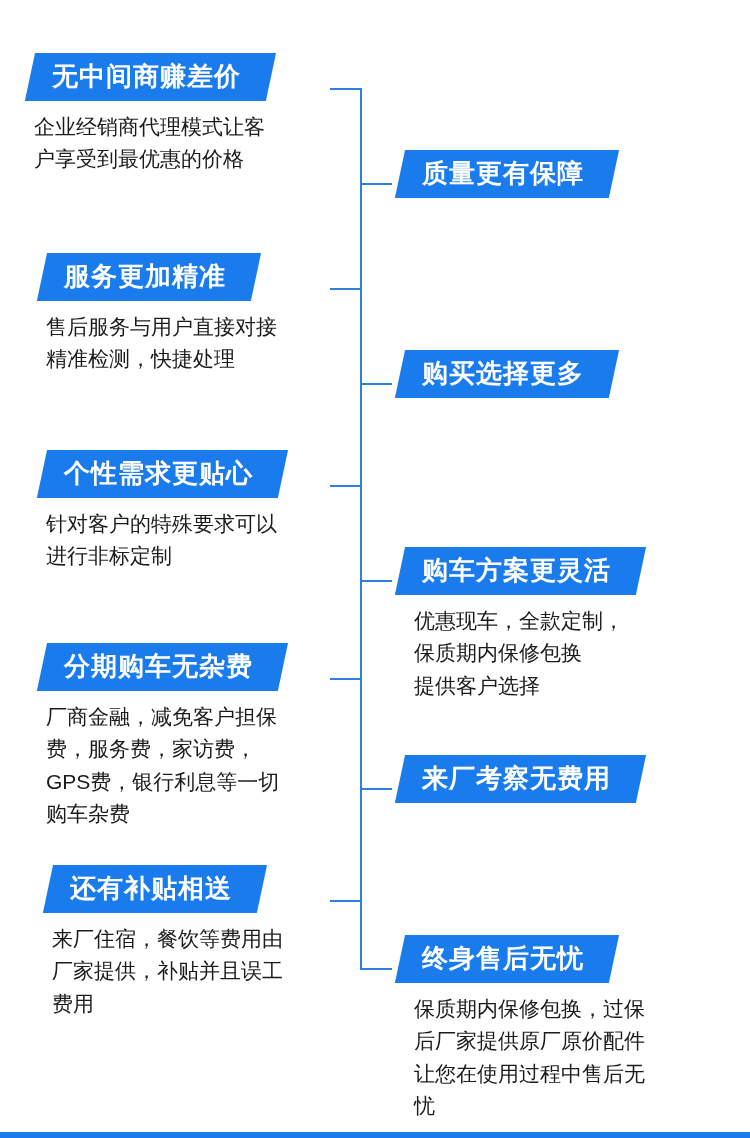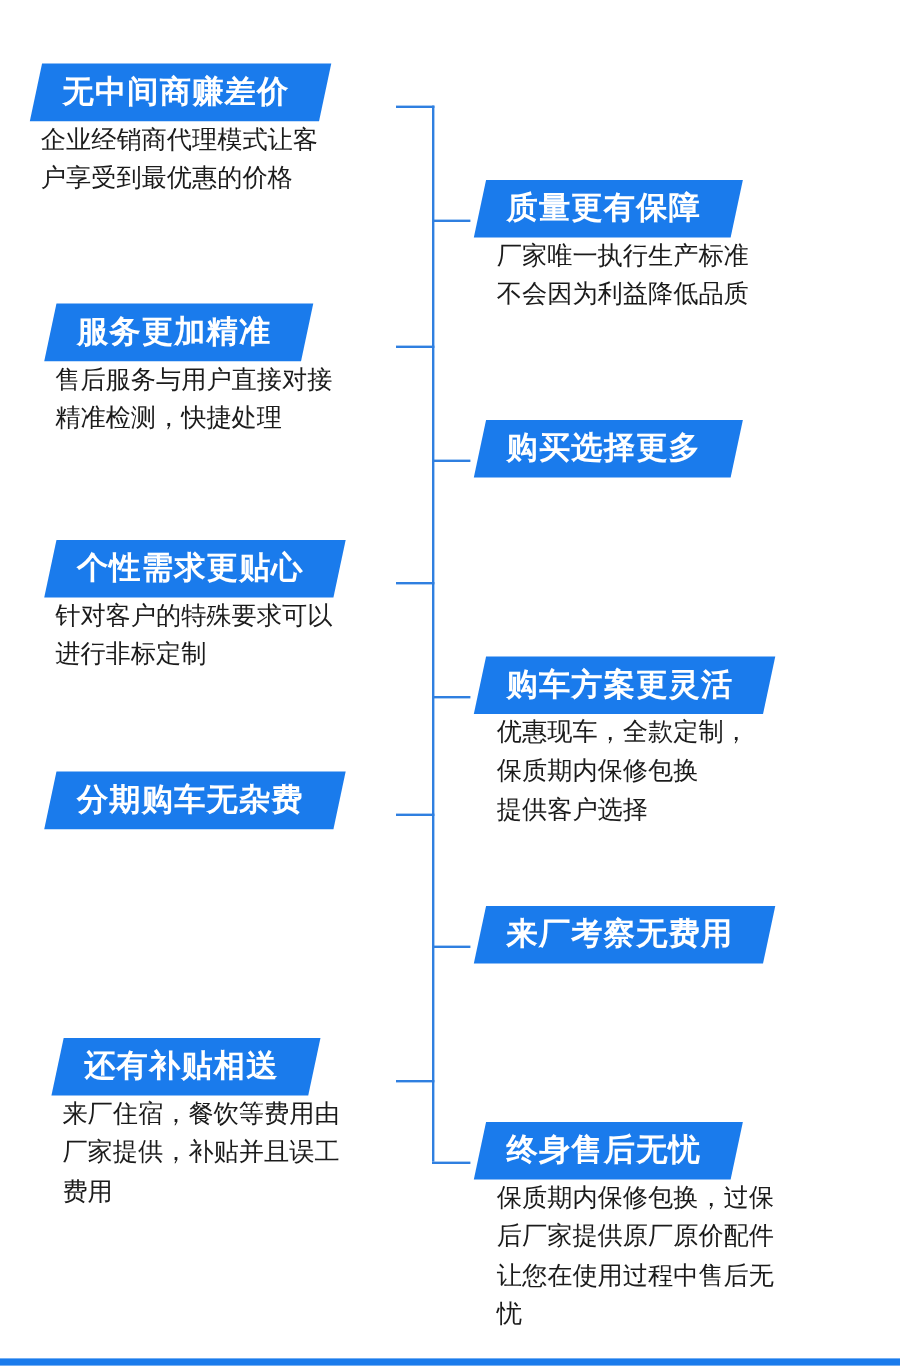--- a/index.html
+++ b/index.html
@@ -43,20 +43,21 @@
     padding: 9px 30px 10px 22px;
     line-height: 1.1;
     white-space: nowrap;
     transform: skewX(-12deg);
   }
   .banner .txt {
     display: inline-block;
     transform: skewX(12deg);
   }
   .desc {
+    margin-top: 10px;
     color: #1b1b1b;
     font-size: 21px;
     line-height: 1.55;
     white-space: pre-line;
   }
   .left .banner {
     background: #1a7bec;
   }
   .right .banner {
     background: #1a7bec;
@@ -116,37 +117,39 @@
       <span class="txt">个性需求更贴心</span>
     </div>
     <div class="desc">针对客户的特殊要求可以
 进行非标定制</div>
   </div>
 
   <div class="item left" style="left:42px; top:643px; width:300px;">
     <div class="banner">
       <span class="txt">分期购车无杂费</span>
     </div>
+    <div class="desc">厂商金融，减免客户担保
+费，服务费，家访费，
+GPS费，银行利息等一切
+购车杂费</div>
   </div>
 
   <div class="item left" style="left:48px; top:865px; width:300px;">
     <div class="banner">
       <span class="txt">还有补贴相送</span>
     </div>
     <div class="desc">来厂住宿，餐饮等费用由
 厂家提供，补贴并且误工
 费用</div>
   </div>
 
   <div class="item right" style="left:400px; top:150px; width:320px;">
     <div class="banner">
       <span class="txt">质量更有保障</span>
     </div>
-    <div class="desc">厂家唯一执行生产标准
-不会因为利益降低品质</div>
   </div>
 
   <div class="item right" style="left:400px; top:350px; width:330px;">
     <div class="banner">
       <span class="txt">购买选择更多</span>
     </div>
   </div>
 
   <div class="item right" style="left:400px; top:547px; width:320px;">
     <div class="banner">

